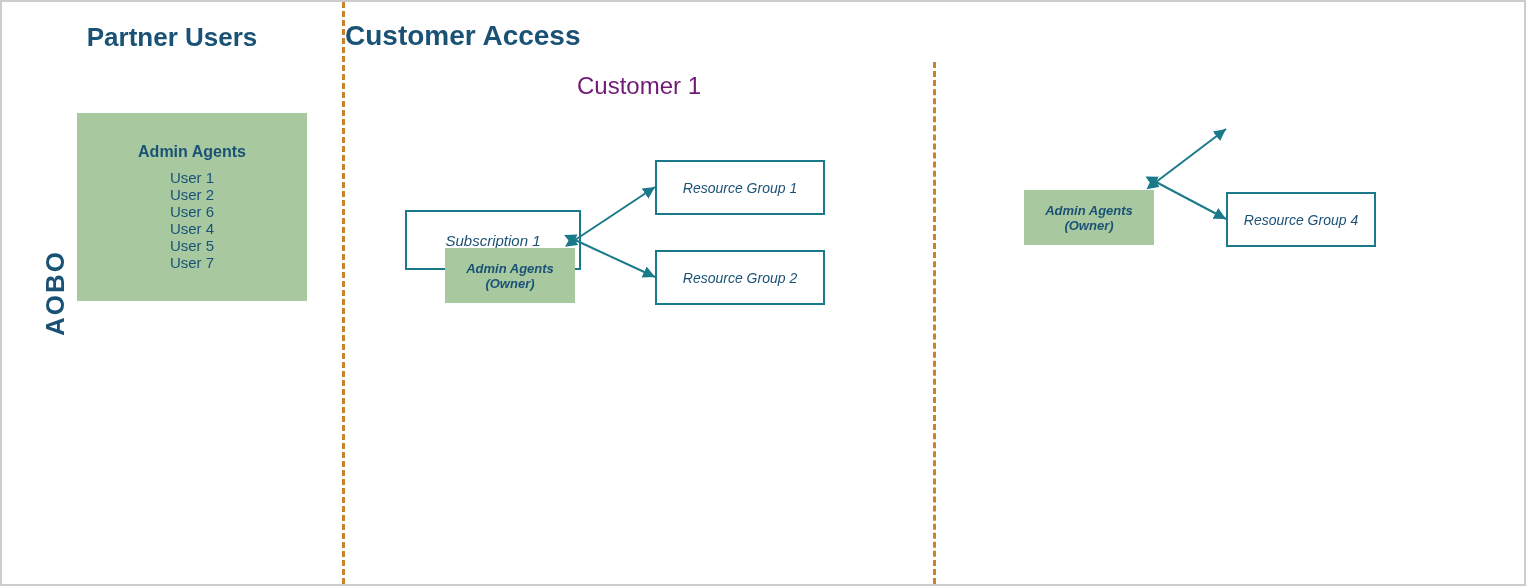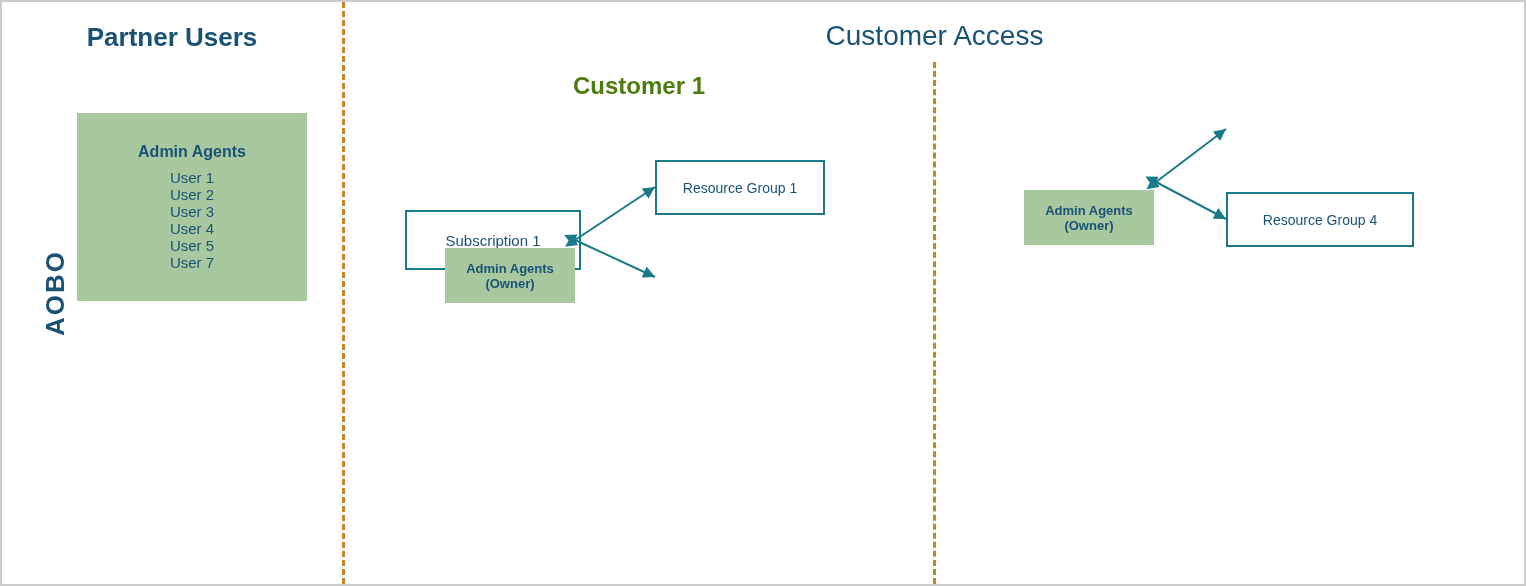--- a/index.html
+++ b/index.html
@@ -91,23 +91,22 @@
     
     .customer-access-section {
       flex: 1;
       display: flex;
       flex-direction: column;
       position: relative;
     }
 
     .customer-access-title {
       font-size: 28px;
-      font-weight: normal;
-      color: #1a5276;
-      text-align: center;
+      font-weight: bold;
+      color: #1a5276;
       padding-top: 18px;
       padding-bottom: 10px;
     }
 
     .customers-row {
       flex: 1;
       display: flex;
       position: relative;
     }
 
@@ -116,22 +115,22 @@
       flex: 1;
       display: flex;
       flex-direction: column;
       align-items: center;
       position: relative;
       padding-top: 10px;
     }
 
     .customer-title {
       font-size: 24px;
-      font-weight: bold;
-      color: #4d7c0f;
+      font-weight: normal;
+      color: #701a75;
       margin-bottom: 30px;
     }
 
     
     .diagram-area {
       position: relative;
       width: 100%;
       flex: 1;
     }
 
@@ -140,20 +139,21 @@
       position: absolute;
       border: 2px solid #1a7a8a;
       background: #ffffff;
       display: flex;
       align-items: center;
       justify-content: center;
       text-align: center;
       font-size: 14px;
       color: #1a5276;
       padding: 8px 12px;
+      font-style: italic;
     }
 
     .box-green {
       background: #a8c9a0;
       border: 2px solid #a8c9a0;
     }
 
     
     .arrows-svg {
       position: absolute;
@@ -170,21 +170,21 @@
 <div class="diagram-container">
 
   <div class="partner-users-section">
     <span class="section-title-partner">Partner Users</span>
     <span class="aobo-label">AOBO</span>
     <div class="admin-agents-box">
       <span class="admin-agents-title">Admin Agents</span>
       <div class="admin-agents-users">
         <span class="user-item">User 1</span>
         <span class="user-item">User 2</span>
-        <span class="user-item">User 3</span>
+        <span class="user-item">User 6</span>
         <span class="user-item">User 4</span>
         <span class="user-item">User 5</span>
         <span class="user-item">User 7</span>
       </div>
     </div>
   </div>
 
   <div class="dashed-divider"></div>
 
   <div class="customer-access-section">
@@ -201,20 +201,23 @@
           </div>
 
           <div class="box box-green" style="left: 100px; top: 118px; width: 130px; height: 55px; font-size:13px; font-weight:bold; color:#1a5276;">
             Admin Agents<br>(Owner)
           </div>
 
           <div class="box" style="left: 310px; top: 30px; width: 170px; height: 55px; font-size:14px;">
             <span>Resource Group 1</span>
           </div>
 
+          <div class="box" style="left: 310px; top: 120px; width: 170px; height: 55px; font-size:14px;">
+            <span>Resource Group 2</span>
+          </div>
 
           <svg class="arrows-svg">
 
             <line x1="230" y1="110" x2="310" y2="57" stroke="#1a7a8a" stroke-width="2" marker-end="url(#arrow)" marker-start="url(#arrow-start)"></line>
 
             <line x1="230" y1="110" x2="310" y2="147" stroke="#1a7a8a" stroke-width="2" marker-end="url(#arrow)" marker-start="url(#arrow-start)"></line>
             <defs>
               <marker id="arrow" markerWidth="8" markerHeight="8" refX="6" refY="3" orient="auto">
                 <path d="M0,0 L0,6 L6,3 z" fill="#1a7a8a"></path>
               </marker>
@@ -230,21 +233,21 @@
 
       <div class="customer-section">
         <div class="diagram-area">
 
 
           <div class="box box-green" style="left: 88px; top: 118px; width: 130px; height: 55px; font-size:13px; font-weight:bold; color:#1a5276;">
             Admin Agents<br>(Owner)
           </div>
 
 
-          <div class="box" style="left: 290px; top: 120px; width: 188px; height: 55px; font-size:14px;">
+          <div class="box" style="left: 290px; top: 120px; width: 150px; height: 55px; font-size:14px;">
             <span>Resource Group 4</span>
           </div>
 
           <svg class="arrows-svg">
             <defs>
               <marker id="arrow2" markerWidth="8" markerHeight="8" refX="6" refY="3" orient="auto">
                 <path d="M0,0 L0,6 L6,3 z" fill="#1a7a8a"></path>
               </marker>
               <marker id="arrow2-start" markerWidth="8" markerHeight="8" refX="0" refY="3" orient="auto-start-reverse">
                 <path d="M0,0 L0,6 L6,3 z" fill="#1a7a8a"></path>

